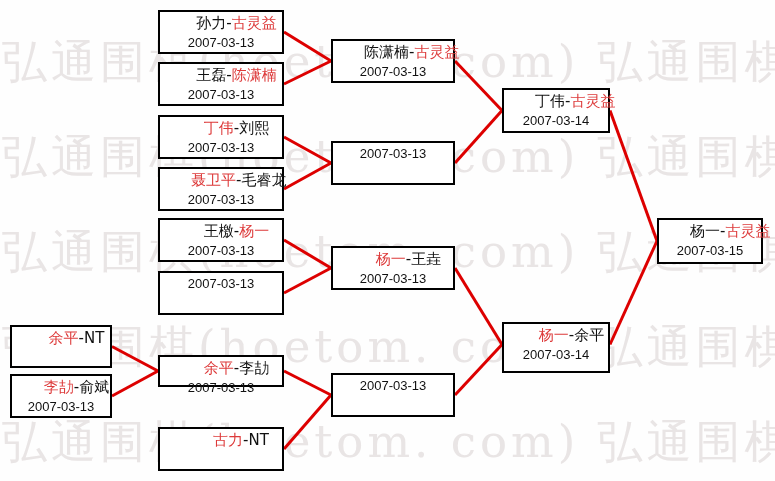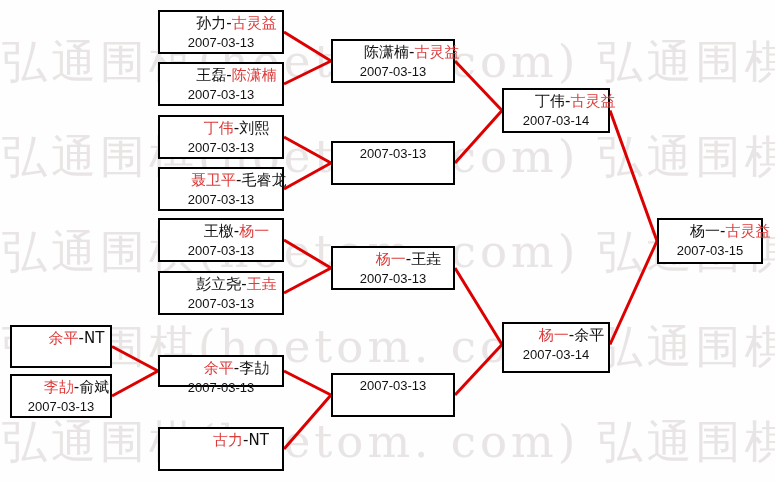--- a/index.html
+++ b/index.html
@@ -74,21 +74,20 @@
       </div>
       <div class="match" style="left: 158px; top: 167px; width: 126px; height: 44px; border-color: rgb(0, 0, 0);">
         <span class="l1"><span style="color: rgb(221, 58, 58);">聂卫平</span><span>-</span><span>毛睿龙</span></span>
         <span class="l2">2007-03-13</span>
       </div>
       <div class="match" style="left: 158px; top: 218px; width: 126px; height: 44px; border-color: rgb(0, 0, 0);">
         <span class="l1"><span>王檄</span><span>-</span><span style="color: rgb(221, 58, 58);">杨一</span></span>
         <span class="l2">2007-03-13</span>
       </div>
       <div class="match" style="left: 158px; top: 271px; width: 126px; height: 44px; border-color: rgb(0, 0, 0);">
-        <span class="l1"><span>彭立尧</span><span>-</span><span style="color: rgb(221, 58, 58);">王垚</span></span>
         <span class="l2">2007-03-13</span>
       </div>
       <div class="match" style="left: 10px; top: 325px; width: 102px; height: 43px; border-color: rgb(0, 0, 0);">
         <span class="l1"><span style="color: rgb(221, 58, 58);">余平</span><span>-</span><span>NT</span></span>
         <span class="l2"></span>
       </div>
       <div class="match" style="left: 10px; top: 374px; width: 102px; height: 44px; border-color: rgb(0, 0, 0);">
         <span class="l1"><span style="color: rgb(221, 58, 58);">李劼</span><span>-</span><span>俞斌</span></span>
         <span class="l2">2007-03-13</span>
       </div>

